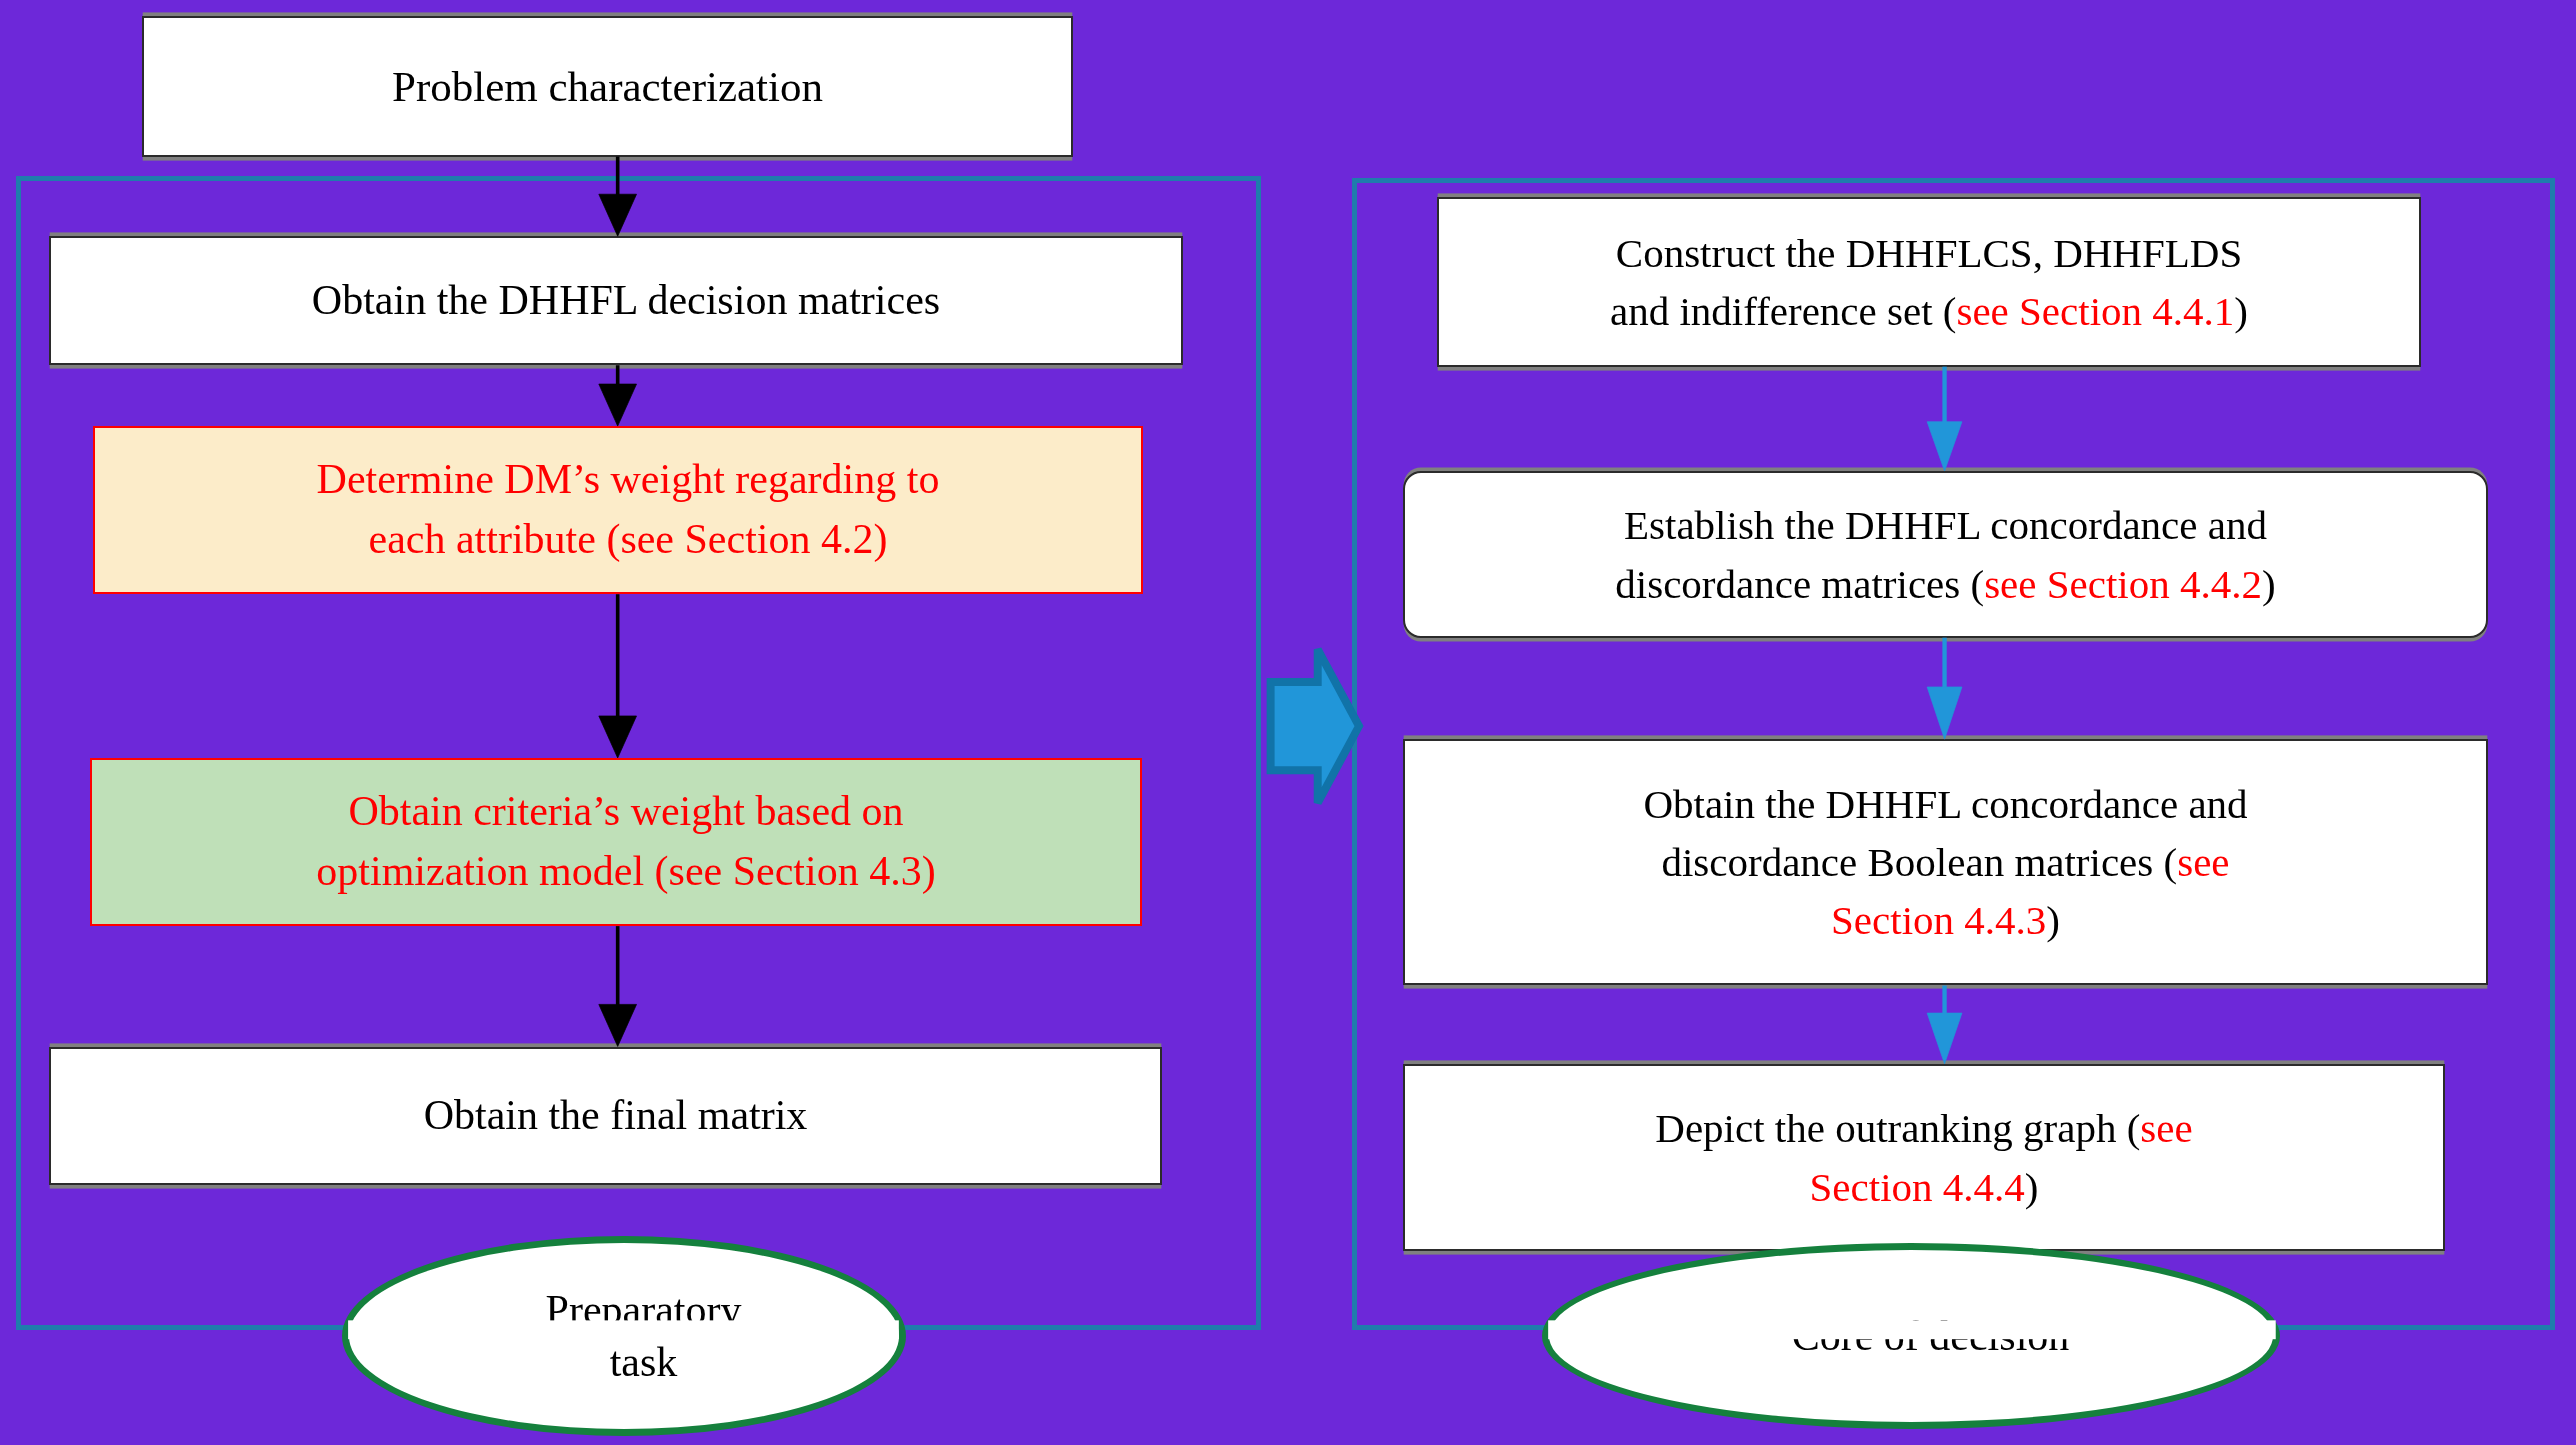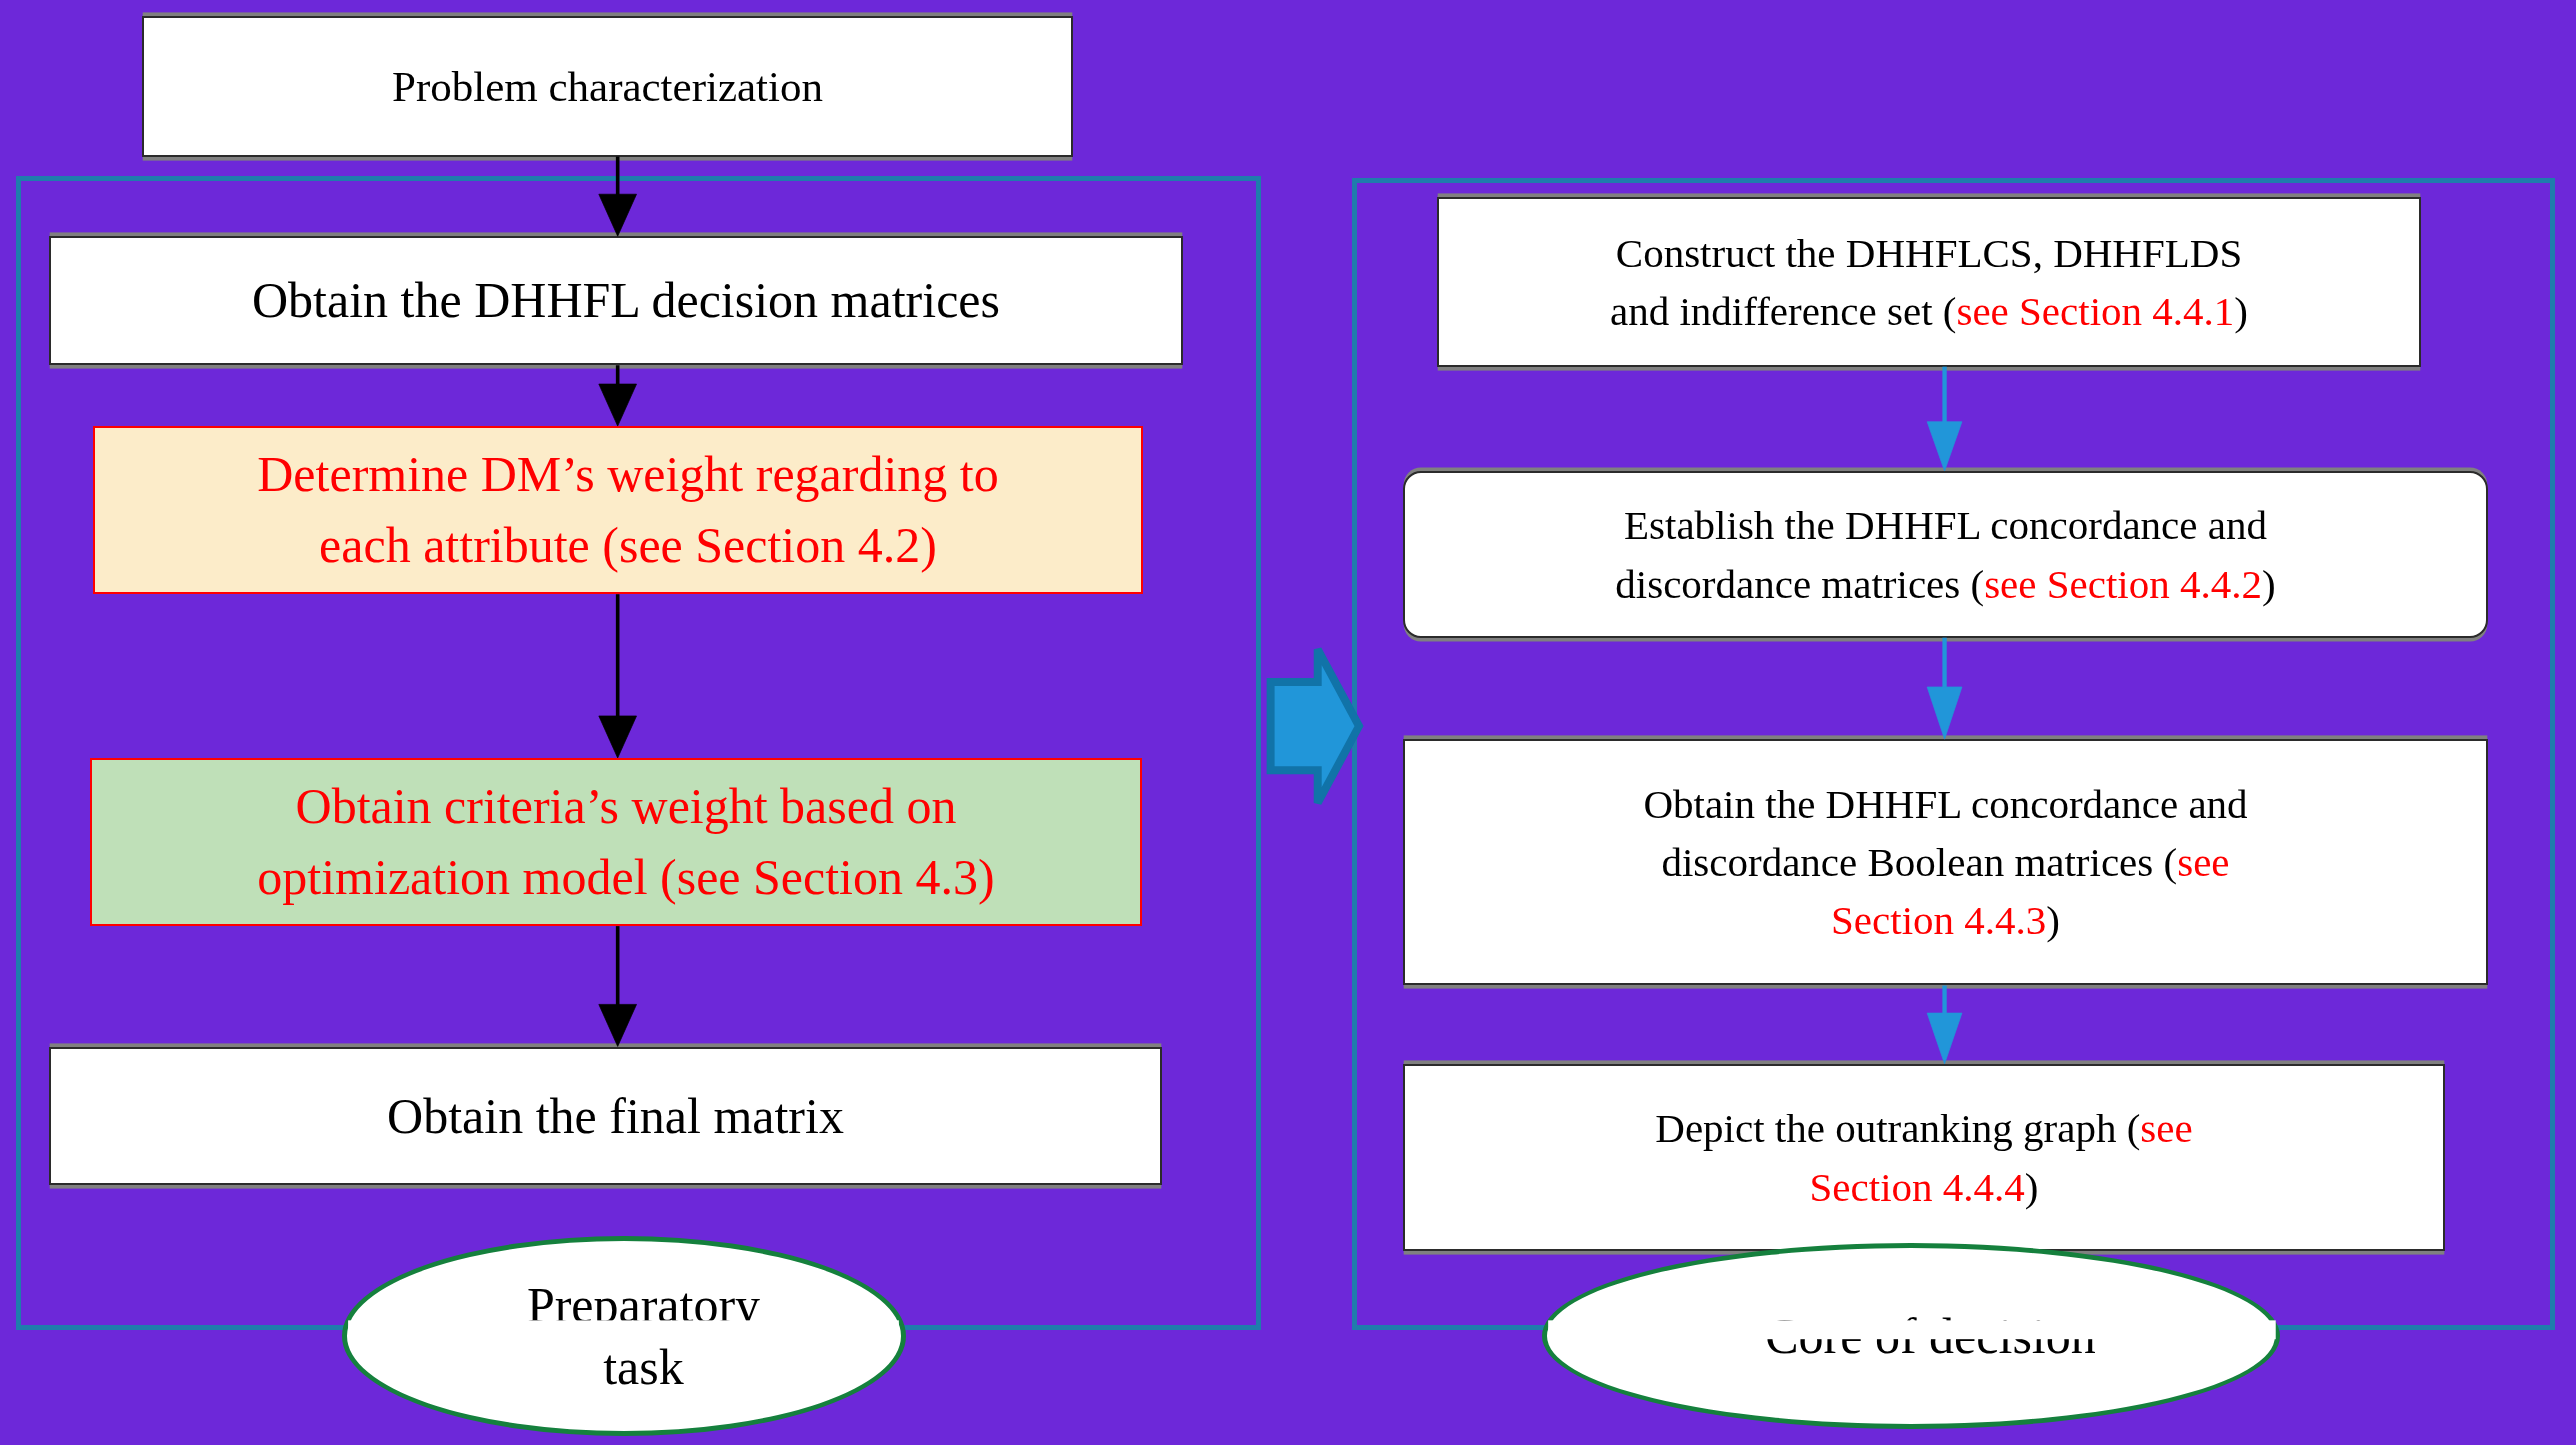--- a/index.html
+++ b/index.html
@@ -25,33 +25,33 @@
   .box.shadow{box-shadow:0 4.3px 0 -0.7px #808080, 0 -4.3px 0 -0.7px #808080;}
   .box.red{border:2.9px solid #ff0000;}
   .panel{
     position:absolute;
     border:5px solid #1f7cac;
     box-sizing:border-box;
     background:transparent;
   }
   .ell{
     position:absolute;
-    border:5px solid #15803d;
+    border:7px solid #15803d;
     border-radius:50%;
     background:#ffffff;
     box-sizing:border-box;
     display:flex;align-items:center;justify-content:center;
     text-align:center;
     color:#000000;
     line-height:1.25;
   }
   .red{color:#ff0000;}
   svg.ovl{position:absolute;left:0;top:0;width:2576px;height:1445px;pointer-events:none;}
   .f56{font-size:41px;}
-  .f58{font-size:50px;padding-left:39px;}
+  .f58{font-size:42px;padding-left:39px;}
   .f60{font-size:43px;}
 </style>
 </head>
 <body>
 
 <div id="canvas">
 
   <div class="box shadow f60" style="left:142px;top:16px;width:931px;height:141px;">
     <span class="txt">Problem characterization</span>
   </div>

